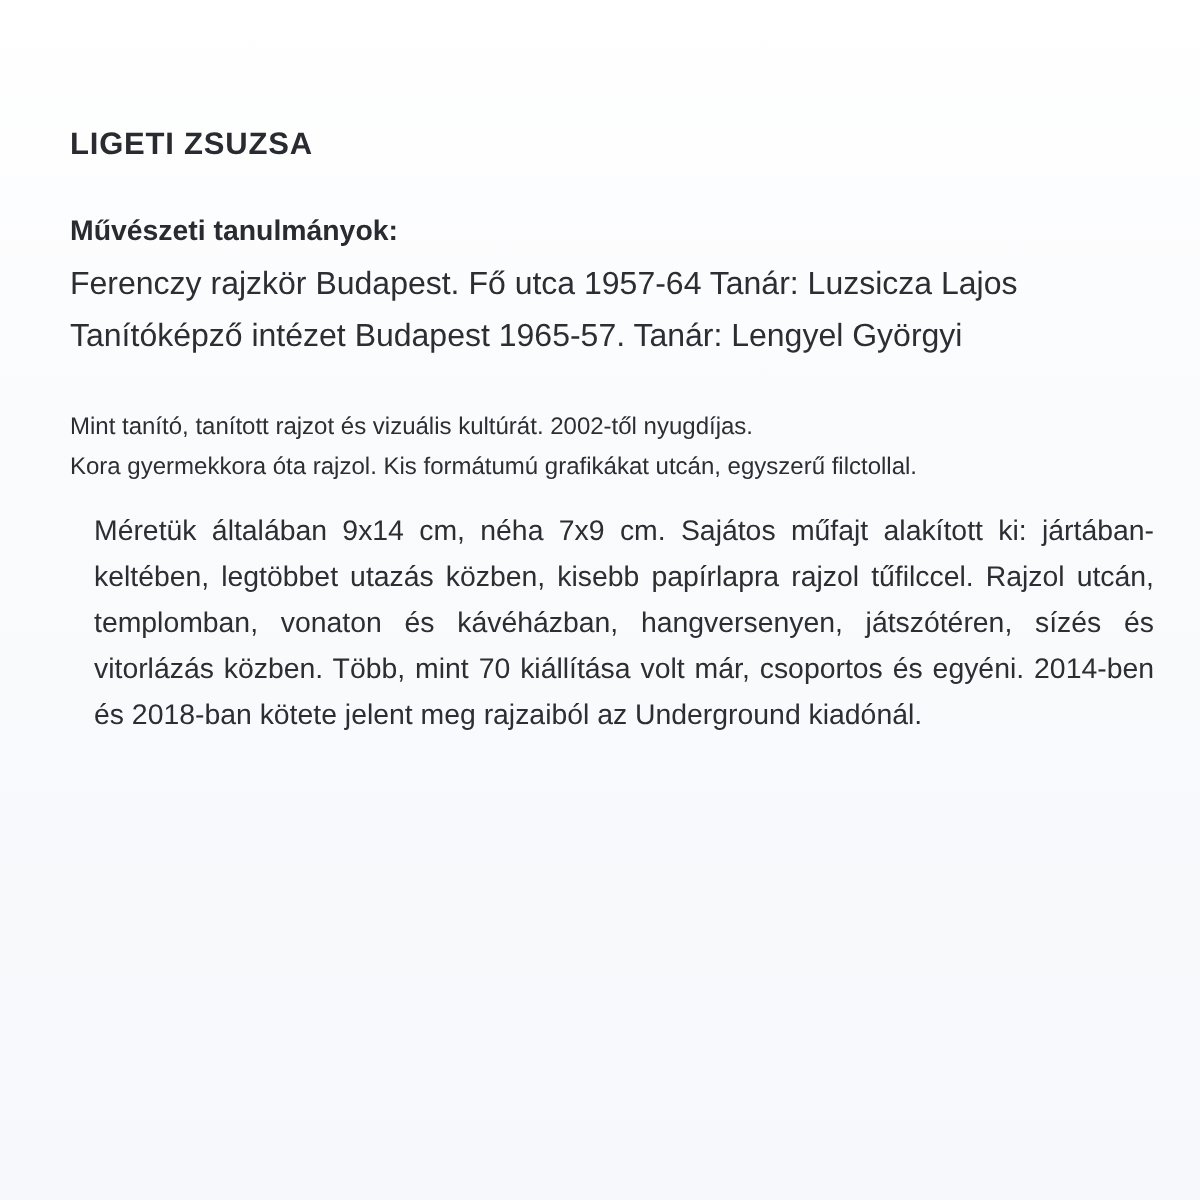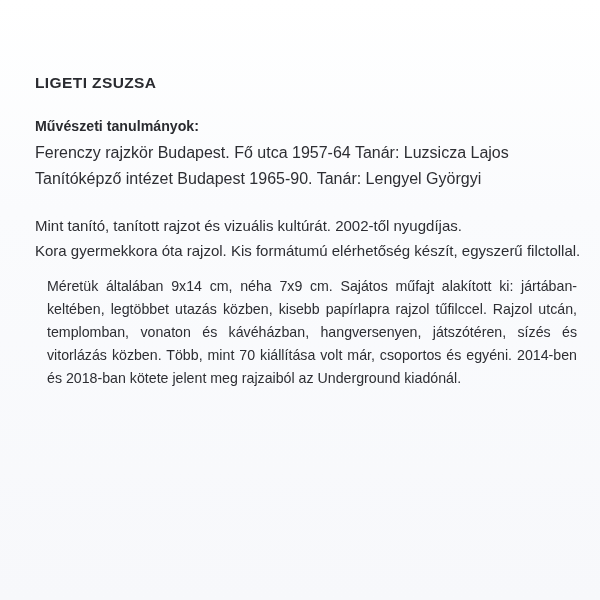--- a/index.html
+++ b/index.html
@@ -21,21 +21,21 @@
     width: 600px;
     height: 600px;
     box-sizing: border-box;
     background:
       linear-gradient(180deg, #ffffff 0%, #fafbfd 35%, #f7f8fb 100%);
   }
 
   .content {
     position: absolute;
     left: 35px;
-    top: 74px;
+    top: 64px;
     width: 530px;
   }
 
   .doc-title {
     font-size: 15.5px;
     font-weight: bold;
     letter-spacing: 0.4px;
     color: #2a2b30;
     margin: 0 0 22px 0;
     line-height: 1.2;
@@ -55,21 +55,21 @@
     color: #2d2e33;
     line-height: 1.62;
     white-space: nowrap;
   }
 
   .spacer-line {
     height: 23px;
   }
 
   .body-para {
-    font-size: 15px;
+    font-size: 12px;
     line-height: 1.62;
     color: #2d2e33;
     margin: 0;
   }
 
   .body-para .plain-line {
     display: block;
     white-space: nowrap;
   }
 
@@ -112,29 +112,29 @@
 <body>
 
 <div class="page">
   <div class="content">
 
     <h1 class="doc-title">LIGETI ZSUZSA</h1>
 
     <div>
       <div class="section-heading">Művészeti tanulmányok:</div>
       <div class="edu-line">Ferenczy rajzkör Budapest. Fő utca 1957-64 Tanár: Luzsicza Lajos</div>
-      <div class="edu-line">Tanítóképző intézet Budapest 1965-90. Tanár: Lengyel Györgyi</div>
+      <div class="edu-line">Tanítóképző intézet Budapest 1965-57. Tanár: Lengyel Györgyi</div>
     </div>
 
     <div class="spacer-line"></div>
 
     <div>
       <div class="body-para">
         <span class="plain-line">Mint tanító, tanított rajzot és vizuális kultúrát. 2002-től nyugdíjas.</span>
-        <span class="plain-line">Kora gyermekkora óta rajzol. Kis formátumú elérhetőség készít, egyszerű filctollal.</span>
+        <span class="plain-line">Kora gyermekkora óta rajzol. Kis formátumú grafikákat utcán, egyszerű filctollal.</span>
       </div>
       <p class="justified">Méretük általában 9x14 cm, néha 7x9 cm. Sajátos műfajt alakított ki: jártában-keltében, legtöbbet utazás közben, kisebb papírlapra rajzol tűfilccel. Rajzol utcán, templomban, vonaton és kávéházban, hangversenyen, játszótéren, sízés és vitorlázás közben. Több, mint 70 kiállítása volt már, csoportos és egyéni. 2014-ben és 2018-ban kötete jelent meg rajzaiból az Underground kiadónál.</p>
     </div>
 
     <div class="contact-block">
     </div>
 
   </div>
 </div>
 

